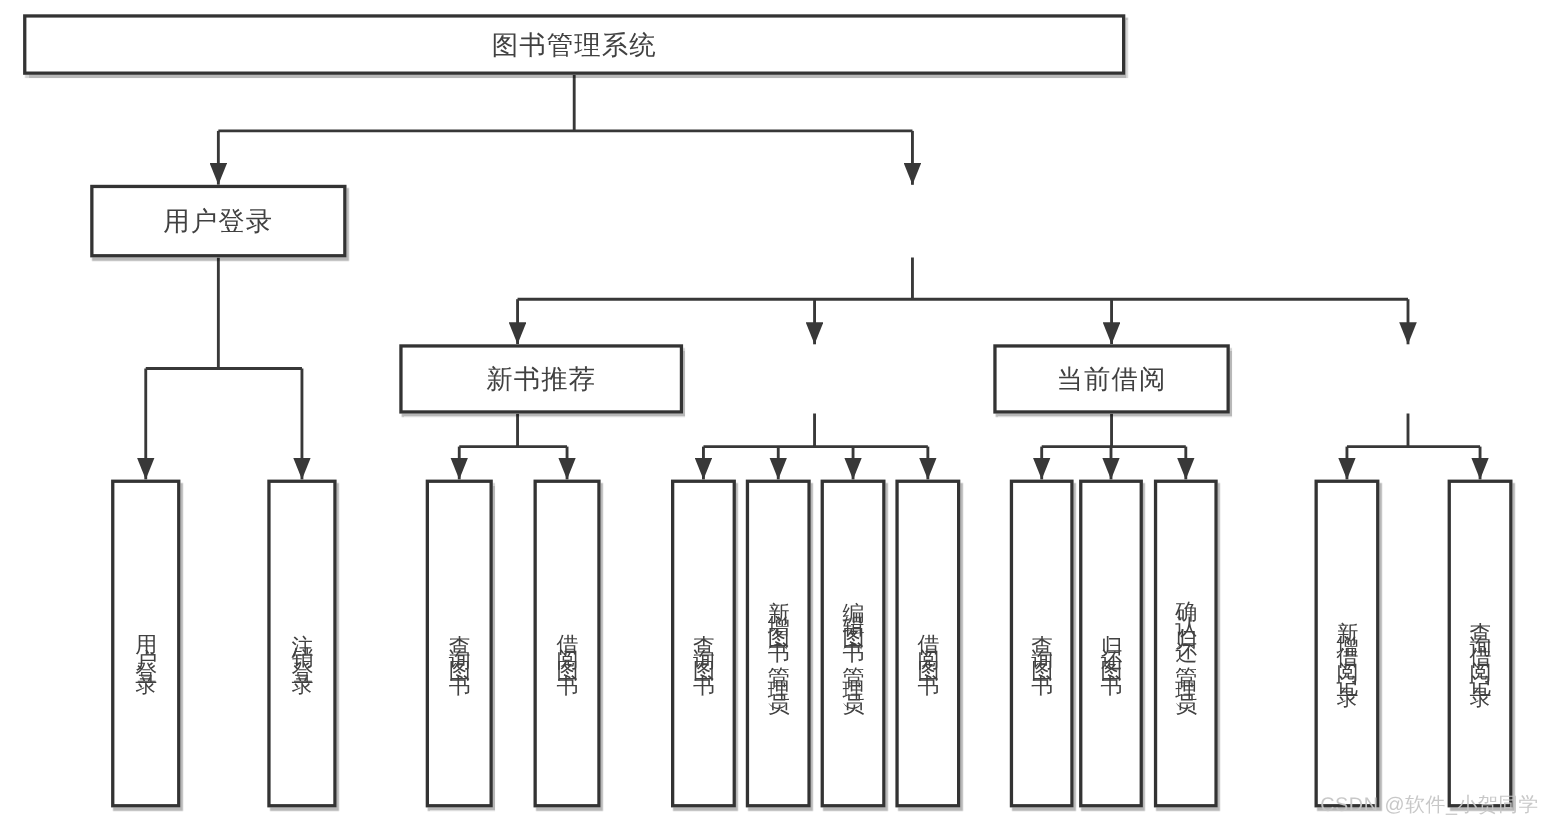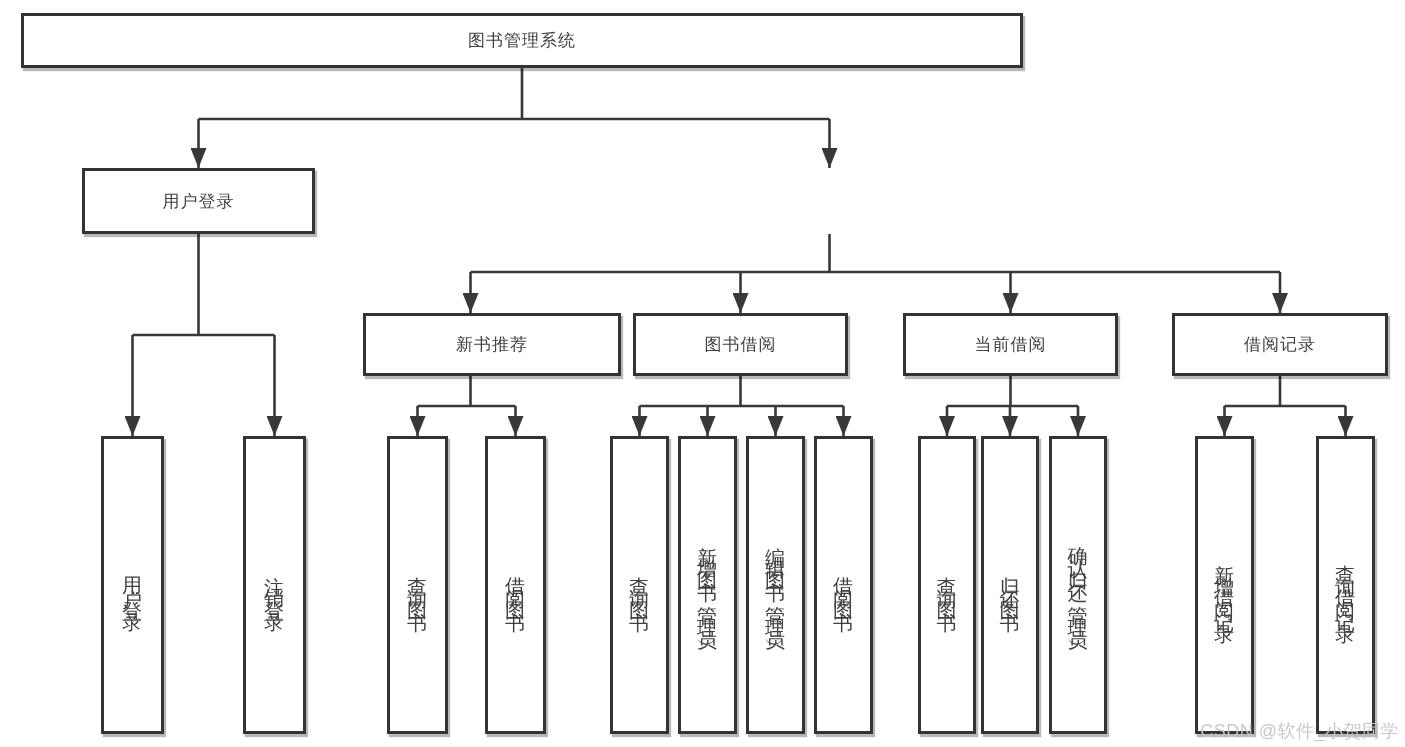--- a/index.html
+++ b/index.html
@@ -23,21 +23,21 @@
     border: 3px solid #333333;
     background: #ffffff;
     box-shadow: 2px 3px 1px rgba(0,0,0,0.28);
     display: flex;
     align-items: center;
     justify-content: center;
     z-index: 2;
   }
   .node .lbl {
     color: #414141;
-    font-size: 17px;
+    font-size: 24px;
     letter-spacing: 1px;
     white-space: nowrap;
   }
   .leaf {
     position: absolute;
     box-sizing: border-box;
     border: 3px solid #333333;
     background: #ffffff;
     box-shadow: 2px 3px 1px rgba(0,0,0,0.28);
     display: flex;
@@ -115,28 +115,22 @@
     <span class="lbl">图书管理系统</span>
   </div>
 
   <div class="node" style="left:82px; top:168px; width:233px; height:66px;">
     <span class="lbl">用户登录</span>
   </div>
 
   <div class="node" style="left:363px; top:313px; width:258px; height:63px;">
     <span class="lbl">新书推荐</span>
   </div>
-  <div class="node" style="left:633px; top:313px; width:215px; height:63px;">
-    <span class="lbl">图书借阅</span>
-  </div>
   <div class="node" style="left:903px; top:313px; width:215px; height:63px;">
     <span class="lbl">当前借阅</span>
-  </div>
-  <div class="node" style="left:1172px; top:313px; width:216px; height:63px;">
-    <span class="lbl">借阅记录</span>
   </div>
 
   <div class="leaf" style="left:101px; width:63px;">
     <span class="lbl">用户登录</span>
   </div>
   <div class="leaf" style="left:243px; width:63px;">
     <span class="lbl">注销登录</span>
   </div>
 
   <div class="leaf" style="left:387px; width:61px;">

